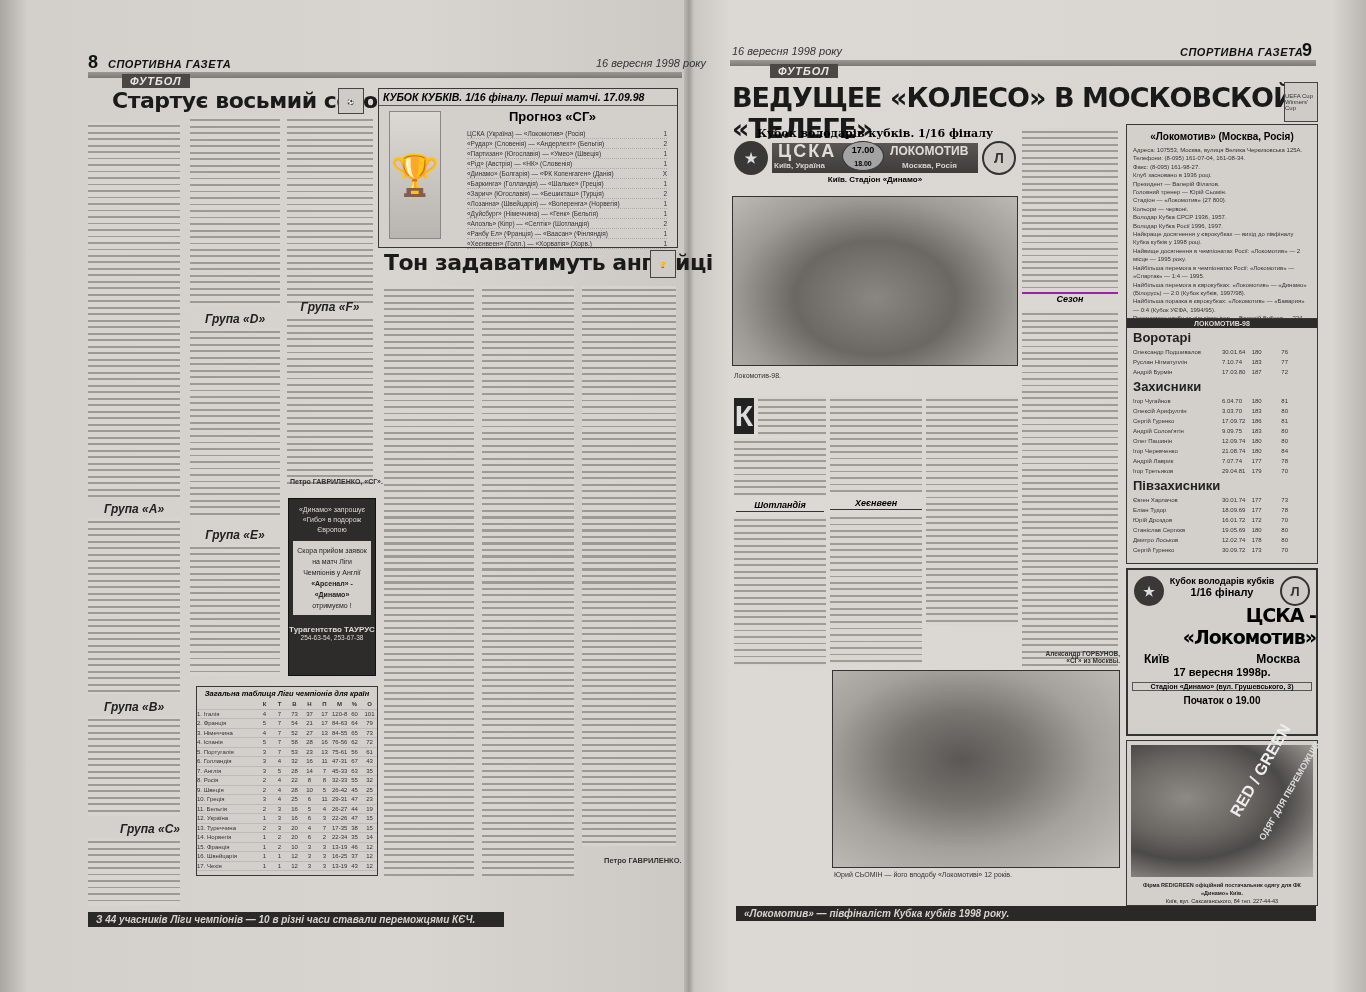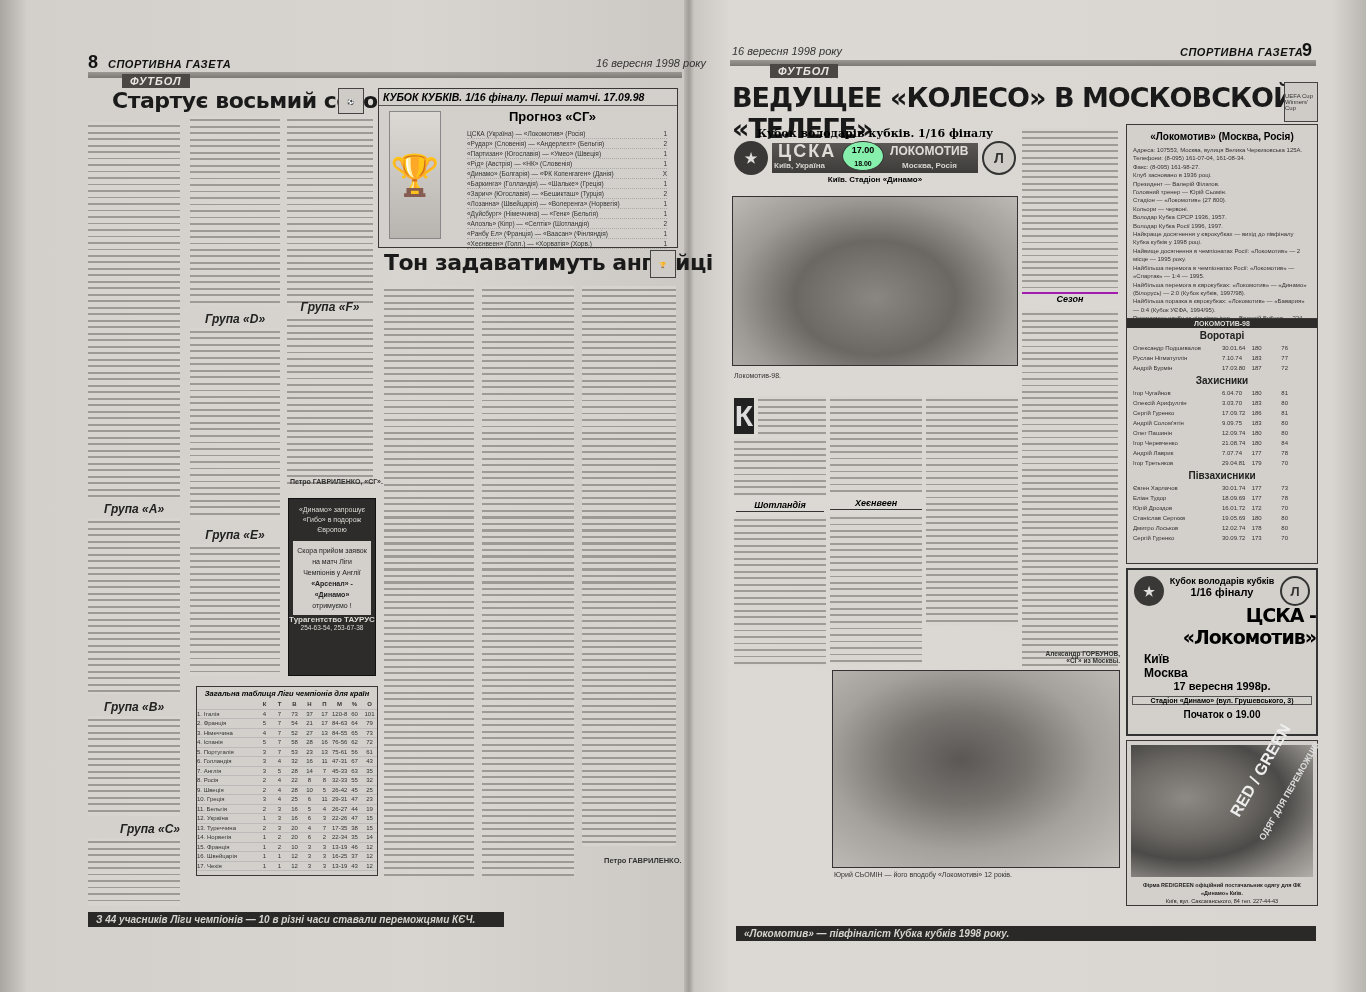--- a/index.html
+++ b/index.html
@@ -24,21 +24,21 @@
   .footbar { background: #2b2927; color: #d6d3ce; font-style: italic; font-weight: bold; font-size: 10px; padding: 2px 8px; white-space: nowrap; overflow: hidden; }
   .list-row { font-size: 6.5px; color: #333; white-space: nowrap; overflow: hidden; height: 10px; line-height: 10px; display: flex; justify-content: space-between; border-bottom: 1px dotted #aaa; }
   .tbl-row { display: flex; font-size: 6px; height: 9.5px; line-height: 9.5px; color: #333; border-bottom: 1px solid #bbb; }
   .tbl-row span { flex: 1; text-align: center; overflow: hidden; white-space: nowrap; }
   .tbl-row span:first-child { flex: 4; text-align: left; }
   .icon-box { border: 1px solid #444; background: #cfccc7; display: flex; align-items: center; justify-content: center; font-size: 6px; color: #333; }
   .round-logo { border-radius: 50%; background: #3a3836; color: #ddd; display: flex; align-items: center; justify-content: center; font-weight: bold; }
   .roster-row { display: flex; font-size: 6px; height: 10px; line-height: 10px; color: #333; }
   .roster-row span:first-child { flex: 3; }
   .roster-row span { flex: 1; overflow: hidden; white-space: nowrap; }
-  .roster-group { font-size: 10px; font-weight: bold; text-align: center; color: #222; margin: 2px 0; }
+  .roster-group { font-size: 13px; font-weight: bold; color: #222; margin: 2px 0; }
 </style>
 </head>
 <body>
 
 <div class="paper left-page"></div>
 <div class="paper right-page"></div>
 <div class="fold"></div>
 
 <div class="abs pageno" style="left:88px;top:52px;">8</div>
 <div class="abs brand" style="left:108px;top:58px;">СПОРТИВНА ГАЗЕТА</div>
@@ -132,21 +132,21 @@
 <div class="abs dark" style="left:288px;top:498px;width:88px;height:178px;border:1px solid #111;">
   <div style="font-size:7px;text-align:center;padding:6px 4px;line-height:10px;">«Динамо» запрошує «Гибо» в подорож Європою</div>
   <div style="background:#d3d0cb;color:#222;margin:0 4px;padding:4px;font-size:7px;line-height:11px;text-align:center;">
     <div>Скора прийом заявок</div>
     <div>на матч Ліги</div>
     <div>Чемпіонів у Англії</div>
     <div style="font-weight:bold;">«Арсенал» -</div>
     <div style="font-weight:bold;">«Динамо»</div>
     <div>отримуємо !</div>
   </div>
-  <div style="font-size:8px;text-align:center;padding-top:0;font-weight:bold;">Турагентство ТАУРУС</div>
+  <div style="font-size:8px;text-align:center;padding-top:10px;font-weight:bold;">Турагентство ТАУРУС</div>
   <div style="font-size:6.5px;text-align:center;">254-63-54, 253-67-38</div>
 </div>
 
 <div class="abs box" style="left:196px;top:686px;width:182px;height:190px;overflow:hidden;">
   <div style="font-size:7.5px;font-weight:bold;font-style:italic;text-align:center;padding:2px;">Загальна таблиця Ліги чемпіонів для країн</div>
   <div class="tbl-row" style="font-weight:bold;">
     <span></span>
       <span>К</span>
       <span>Т</span>
       <span>В</span>
@@ -356,21 +356,21 @@
 <div class="abs headline" style="left:732px;top:82px;font-size:27px;letter-spacing:-1px;">ВЕДУЩЕЕ «КОЛЕСО» В МОСКОВСКОЙ «ТЕЛЕГЕ»</div>
 <div class="abs icon-box" style="left:1284px;top:82px;width:34px;height:40px;">UEFA Cup Winners' Cup</div>
 
 <div class="abs" style="left:730px;top:127px;width:290px;height:78px;">
   <div style="text-align:center;font-family:'DejaVu Serif',serif;font-size:11px;font-weight:bold;">Кубок володарів кубків. 1/16 фіналу</div>
   <div class="round-logo" style="position:absolute;left:4px;top:14px;width:34px;height:34px;font-size:14px;">★</div>
   <div class="round-logo" style="position:absolute;right:4px;top:14px;width:34px;height:34px;font-size:14px;background:#cfccc7;color:#333;border:2px solid #333;">Л</div>
   <div style="position:absolute;left:42px;top:16px;width:206px;height:30px;background:linear-gradient(#5a5754,#3e3c3a);"></div>
   <div style="position:absolute;left:48px;top:14px;font-size:18px;font-weight:bold;color:#e0ddd8;letter-spacing:2px;">ЦСКА</div>
   <div style="position:absolute;left:44px;top:34px;font-size:8px;font-weight:bold;color:#d6d3ce;">Київ, Україна</div>
-  <div style="position:absolute;left:112px;top:14px;width:42px;height:30px;border-radius:50%;background:#86efac;border:1px solid #333;text-align:center;font-size:9px;font-weight:bold;line-height:13px;padding-top:2px;">
+  <div style="position:absolute;left:112px;top:14px;width:42px;height:30px;border-radius:50%;background:#a3a3a3;border:1px solid #333;text-align:center;font-size:9px;font-weight:bold;line-height:13px;padding-top:2px;">
     <div>17.00</div>
     <div style="font-size:7px;">18.00</div>
   </div>
   <div style="position:absolute;left:160px;top:17px;font-size:12px;font-weight:bold;color:#e0ddd8;">ЛОКОМОТИВ</div>
   <div style="position:absolute;left:172px;top:34px;font-size:8px;font-weight:bold;color:#d6d3ce;">Москва, Росія</div>
   <div style="position:absolute;left:0;top:48px;width:100%;text-align:center;font-size:8px;font-weight:bold;">Київ. Стадіон «Динамо»</div>
 </div>
 
 <div class="abs photo" style="left:732px;top:196px;width:286px;height:170px;"></div>
 <div class="abs caption" style="left:734px;top:372px;">Локомотив-98.</div>
@@ -525,32 +525,32 @@
       </div>
   </div>
 </div>
 
 <div class="abs box" style="left:1126px;top:568px;width:192px;height:168px;border:2px solid #333;">
   <div class="round-logo" style="position:absolute;left:6px;top:6px;width:30px;height:30px;font-size:13px;">★</div>
   <div class="round-logo" style="position:absolute;right:6px;top:6px;width:30px;height:30px;font-size:13px;background:#cfccc7;color:#333;border:2px solid #333;">Л</div>
   <div style="text-align:center;font-size:9px;font-weight:bold;padding-top:6px;">Кубок володарів кубків</div>
   <div style="text-align:center;font-size:11px;font-weight:bold;">1/16 фіналу</div>
   <div style="text-align:right;font-family:'DejaVu Sans',sans-serif;font-size:19px;font-weight:bold;margin-top:6px;letter-spacing:-1px;">ЦСКА - «Локомотив»</div>
-  <div style="display:flex;justify-content:space-between;padding:4px 16px 0;font-weight:bold;font-size:12px;flex-direction:column;">
+  <div style="display:flex;justify-content:space-between;padding:4px 16px 0;font-weight:bold;font-size:12px;">
     <span>Київ</span>
     <span>Москва</span>
   </div>
   <div style="text-align:center;font-size:11px;font-weight:bold;">17 вересня 1998р.</div>
   <div style="text-align:center;font-size:7px;font-weight:bold;margin:4px 4px 0;border:1px solid #555;">Стадіон «Динамо» (вул. Грушевського, 3)</div>
   <div style="text-align:center;font-size:10px;font-weight:bold;margin-top:4px;">Початок о 19.00</div>
 </div>
 
 <div class="abs box" style="left:1126px;top:740px;width:192px;height:166px;">
   <div style="position:absolute;left:4px;top:4px;width:182px;height:132px;background:radial-gradient(ellipse at 30% 40%, #8d8a86 0%, #6a6763 35%, #4c4a48 55%, #8e8b87 80%, #b0ada8 100%);"></div>
   <div style="position:absolute;left:100px;top:70px;transform:rotate(-60deg);transform-origin:left top;color:#eee;font-weight:bold;font-size:16px;white-space:nowrap;">RED / GREEN</div>
   <div style="position:absolute;left:130px;top:96px;transform:rotate(-60deg);transform-origin:left top;color:#ddd;font-weight:bold;font-size:9px;white-space:nowrap;">ОДЯГ ДЛЯ ПЕРЕМОЖЦІВ</div>
   <div style="position:absolute;left:4px;top:140px;width:182px;font-size:5.5px;color:#222;line-height:8px;text-align:center;">
     <div style="font-weight:bold;">Фірма RED/GREEN офіційний постачальник одягу для ФК «Динамо» Київ.</div>
     <div>Київ, вул. Саксаганського, 84 тел. 227-44-43</div>
   </div>
 </div>
 
-<div class="abs footbar" style="left:736px;top:906px;width:580px;margin-top:20px;">«Локомотив» — півфіналіст Кубка кубків 1998 року.</div>
+<div class="abs footbar" style="left:736px;top:906px;width:580px;">«Локомотив» — півфіналіст Кубка кубків 1998 року.</div>
 
 </body></html>

